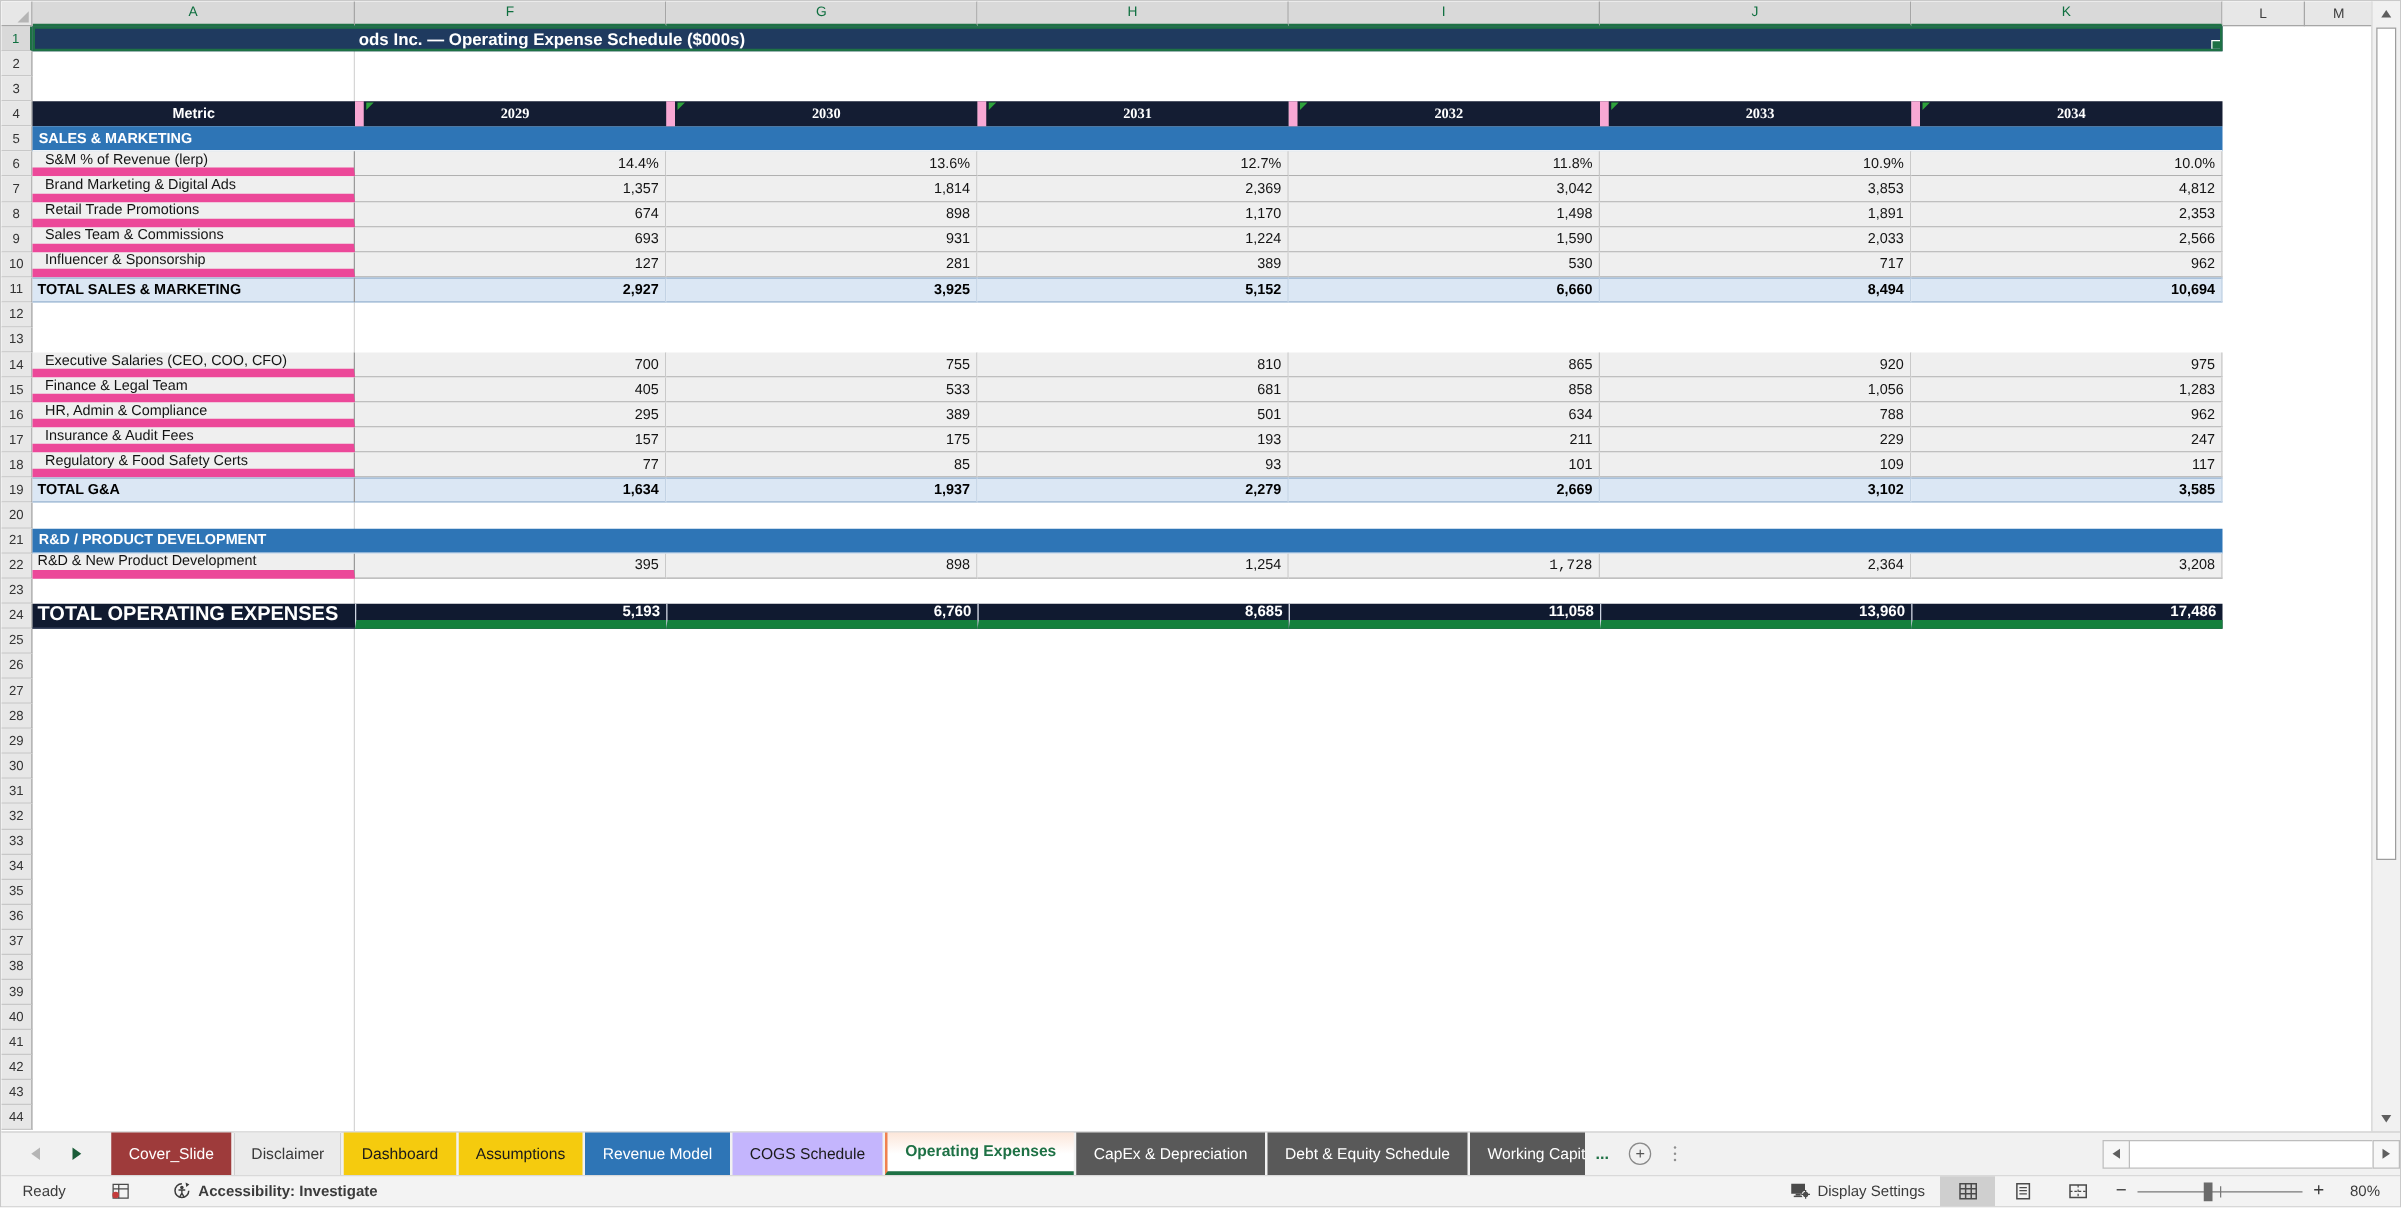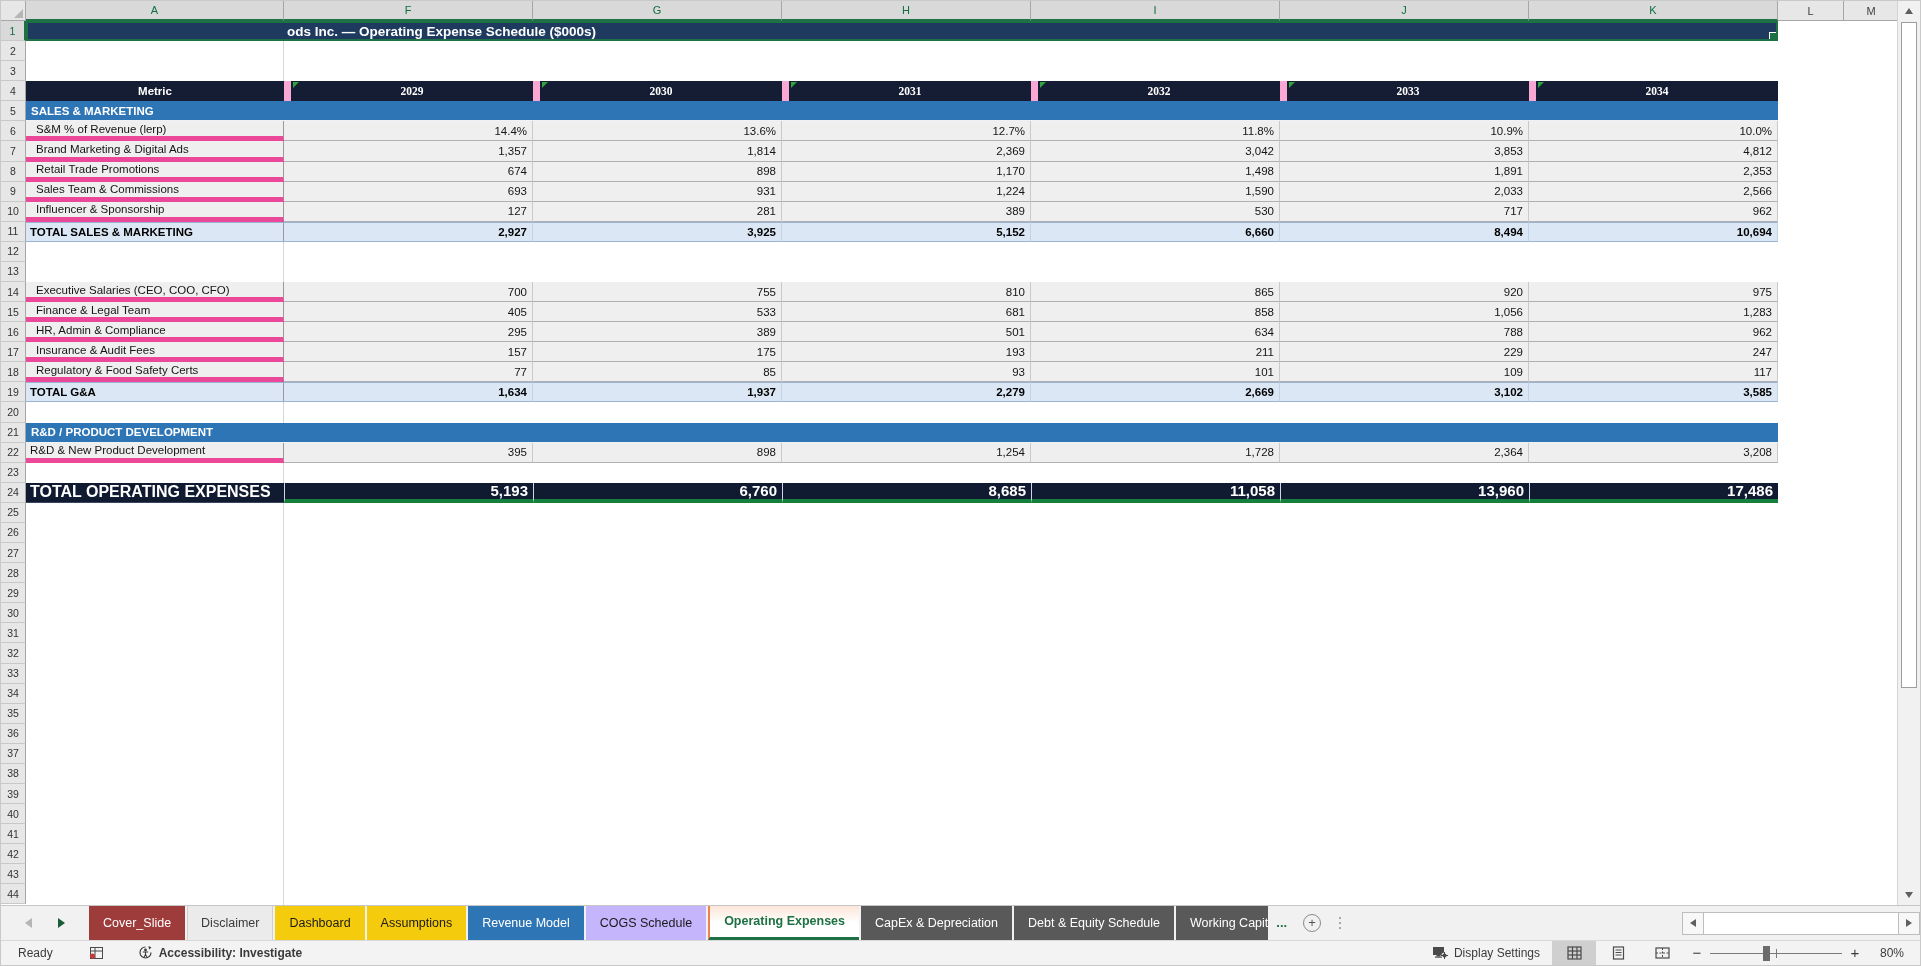--- a/index.html
+++ b/index.html
@@ -36,34 +36,34 @@
   .hm, .hy { background:#141d33; color:#fff; font-weight:bold; font-size:11.5px;
              display:flex; align-items:center; justify-content:center; }
   .hy { position:relative; border-left:7px solid #f9a8d4;font-family:Liberation Serif, serif; }
   .hy::before { content:""; position:absolute; top:1px; left:2px;
                 border-top:6px solid #2fa33c; border-right:6px solid transparent; }
 
   .sec { background:#2E75B6; color:#fff; font-weight:bold; font-size:11.5px;
          display:flex; align-items:center; padding-left:5px; border-bottom:1px solid #eef2f7; }
 
   .lab { background:#efefef; color:#141414; font-size:11.5px; display:flex; align-items:center;
-         padding-left:10px; border-bottom:5px solid #ec4899; border-right:1px solid #9a9a9a; white-space:nowrap; overflow:hidden; }
+         padding-left:10px; border-bottom:7px solid #ec4899; border-right:1px solid #9a9a9a; white-space:nowrap; overflow:hidden; }
   .lab.noind { padding-left:4px; }
   .val { background:#efefef; color:#141414; font-size:11.5px; display:flex; align-items:center; justify-content:flex-end;
          padding-right:5px; border-bottom:1px solid #b0b0b0; border-right:1px solid #c9c9c9; }
 
   .tlab { background:#dbe7f4; color:#000; font-weight:bold; font-size:11.5px; display:flex; align-items:center;
           padding-left:4px; border-top:1px solid #9ab5d1; border-bottom:1px solid #9ab5d1; border-right:1px solid #9a9a9a; }
   .tval { background:#dbe7f4; color:#000; font-weight:bold; font-size:11.5px; display:flex; align-items:center; justify-content:flex-end;
           padding-right:5px; border-top:1px solid #9ab5d1; border-bottom:1px solid #9ab5d1; border-right:1px solid #c3d3e4; }
 
   .glab { background:#101a30; color:#fff; font-weight:bold; font-size:16px; display:flex; align-items:center;
           padding-left:4px; border-bottom:1px solid #3a4560; }
-  .gval { background:#101a30; color:#fff; font-weight:bold; font-size:15px; display:flex; align-items:center; justify-content:flex-end;
-          padding-right:5px; border-left:1px solid #cfd5e2; border-bottom:4px solid #15803d; }
+  .gval { background:#101a30; color:#fff; font-weight:bold; font-size:12px; display:flex; align-items:center; justify-content:flex-end;
+          padding-right:5px; border-left:1px solid #cfd5e2; border-bottom:7px solid #15803d; }
 
   
   .vsb { width:23px; height:904px; background:#f1f1f1; border-left:1px solid #d4d4d4; position:relative; }
   .vsb .btn { position:absolute; left:0; width:22px; height:20px; display:flex; align-items:center; justify-content:center; }
   .vsb .up { top:0; } .vsb .down { bottom:0; }
   .tri-up { border-left:4px solid transparent; border-right:4px solid transparent; border-bottom:6px solid #5f5f5f; }
   .tri-down { border-left:4px solid transparent; border-right:4px solid transparent; border-top:6px solid #5f5f5f; }
   .vthumb { position:absolute; left:3px; top:21px; width:16px; height:666px; background:#fff; border:1px solid #9d9d9d; }
 
   
@@ -262,21 +262,21 @@
           <div class="tval" style="grid-area: 20 / 4;">1,937</div>
           <div class="tval" style="grid-area: 20 / 5;">2,279</div>
           <div class="tval" style="grid-area: 20 / 6;">2,669</div>
           <div class="tval" style="grid-area: 20 / 7;">3,102</div>
           <div class="tval" style="grid-area: 20 / 8;">3,585</div>
           <div class="sec" style="grid-area: 22 / 2 / auto / 9;">R&amp;D / PRODUCT DEVELOPMENT</div>
           <div class="lab noind" style="grid-area: 23 / 2;">R&amp;D &amp; New Product Development</div>
           <div class="val" style="grid-area: 23 / 3;">395</div>
           <div class="val" style="grid-area: 23 / 4;">898</div>
           <div class="val" style="grid-area: 23 / 5;">1,254</div>
-          <div class="val" style="grid-area: 23 / 6;">1,728</div>
+          <div class="val" style="grid-area: 23 / 6; font-family: Liberation Mono, monospace;">1,728</div>
           <div class="val" style="grid-area: 23 / 7;">2,364</div>
           <div class="val" style="grid-area: 23 / 8;">3,208</div>
           <div class="glab" style="grid-area: 25 / 2;">TOTAL OPERATING EXPENSES</div>
           <div class="gval" style="grid-area: 25 / 3;">5,193</div>
           <div class="gval" style="grid-area: 25 / 4;">6,760</div>
           <div class="gval" style="grid-area: 25 / 5;">8,685</div>
           <div class="gval" style="grid-area: 25 / 6;">11,058</div>
           <div class="gval" style="grid-area: 25 / 7;">13,960</div>
           <div class="gval" style="grid-area: 25 / 8;">17,486</div>
         </div>

